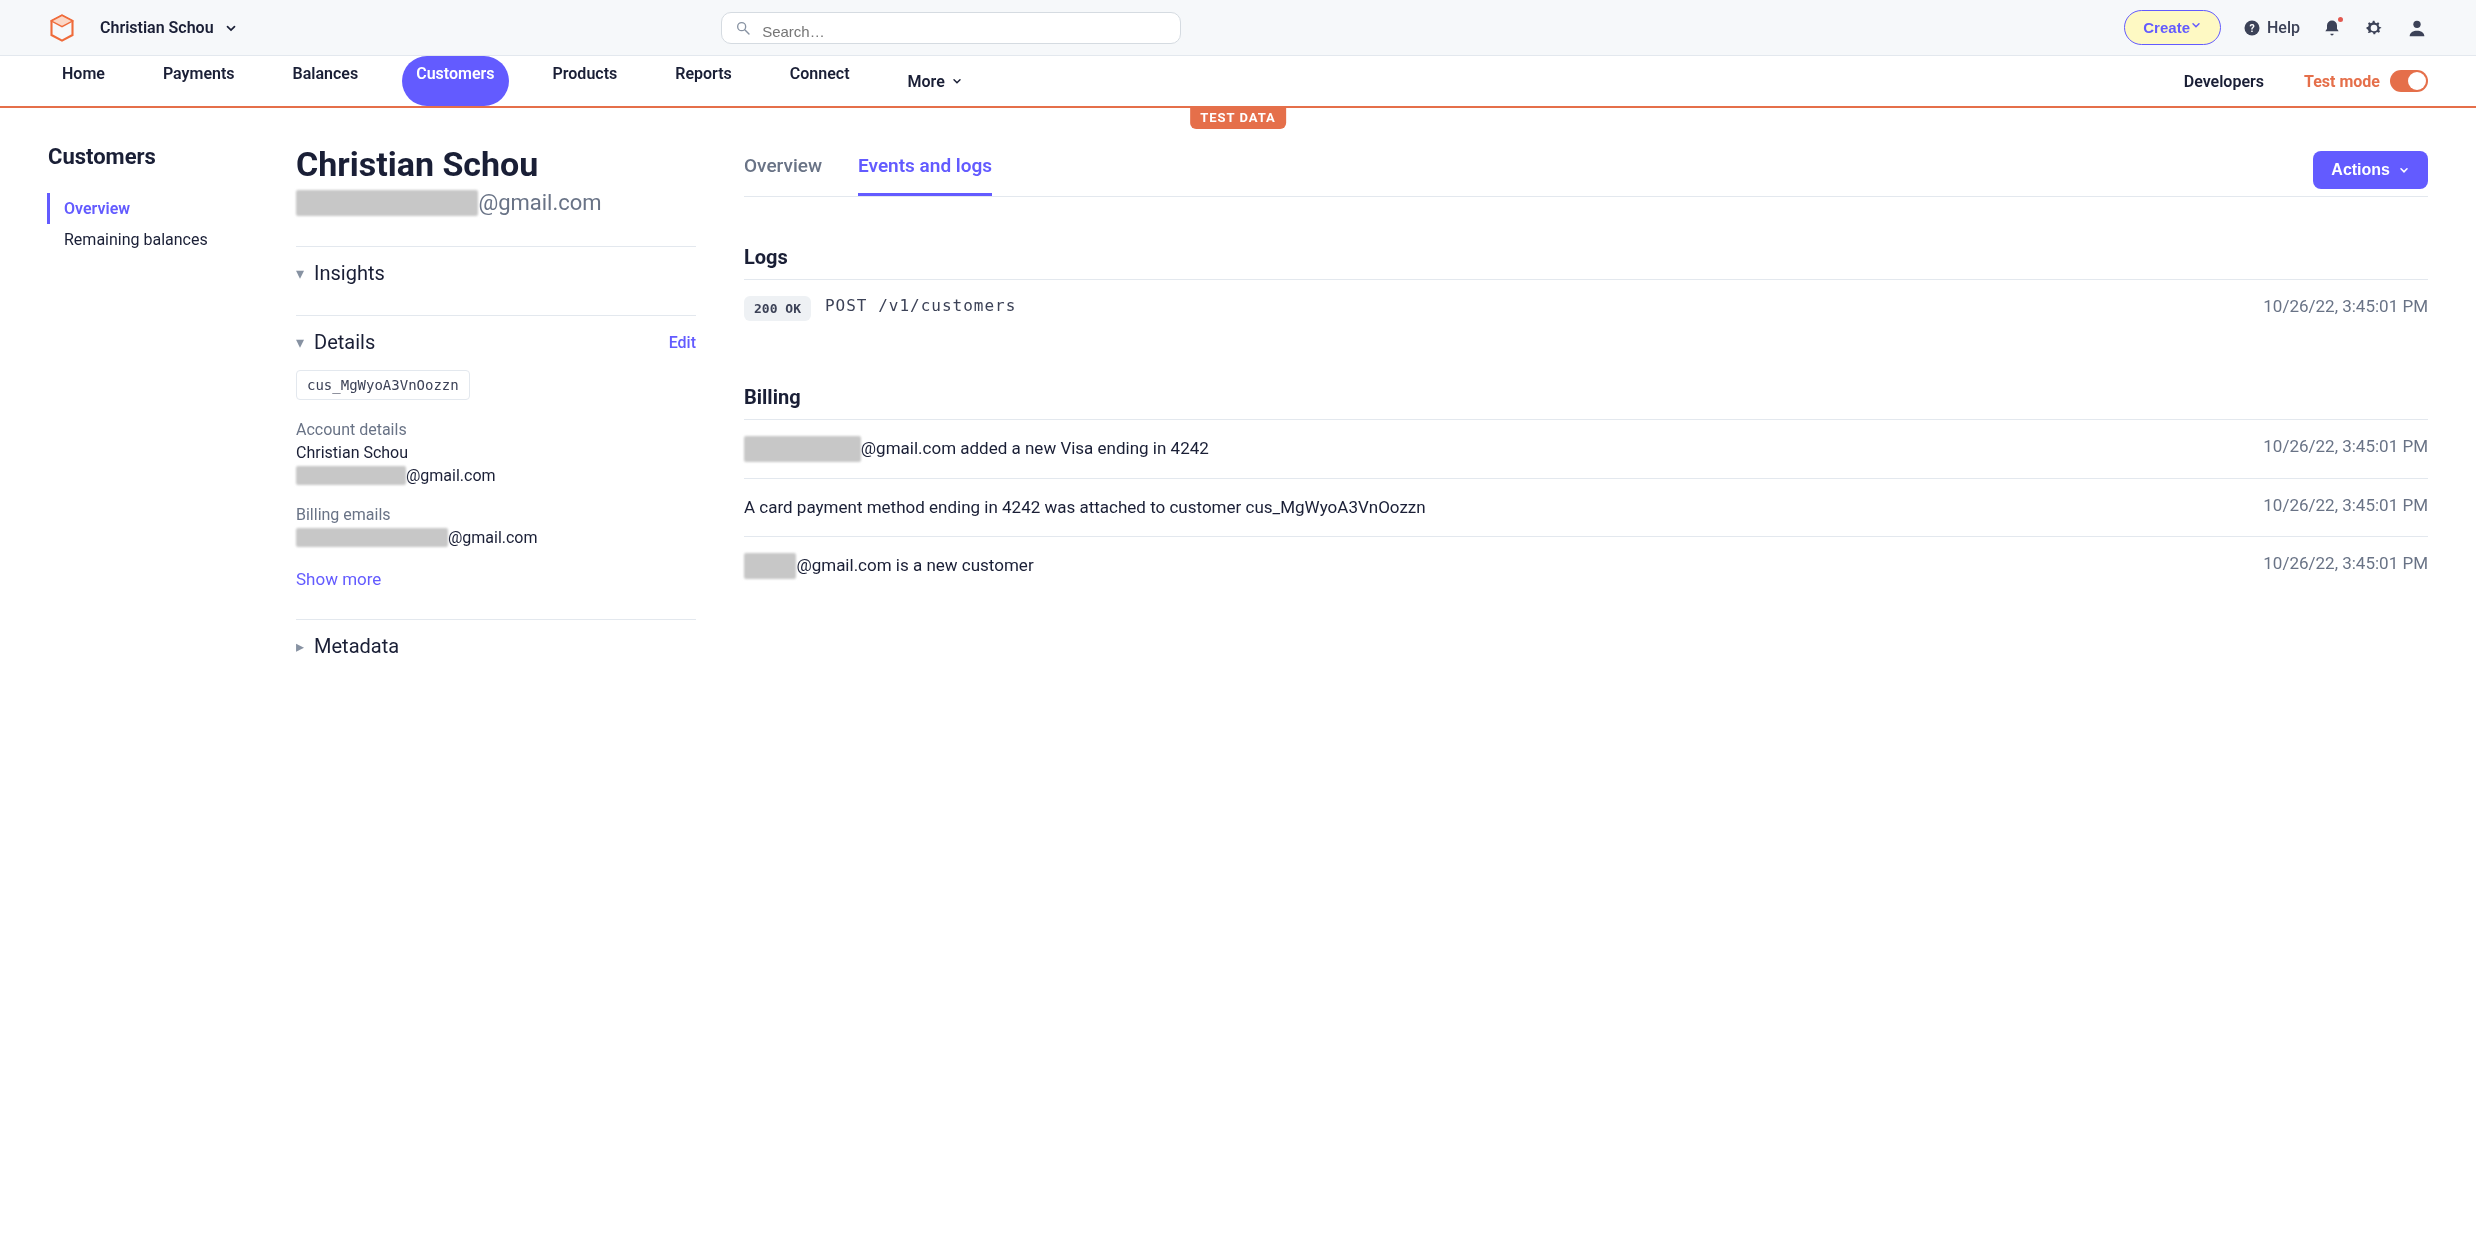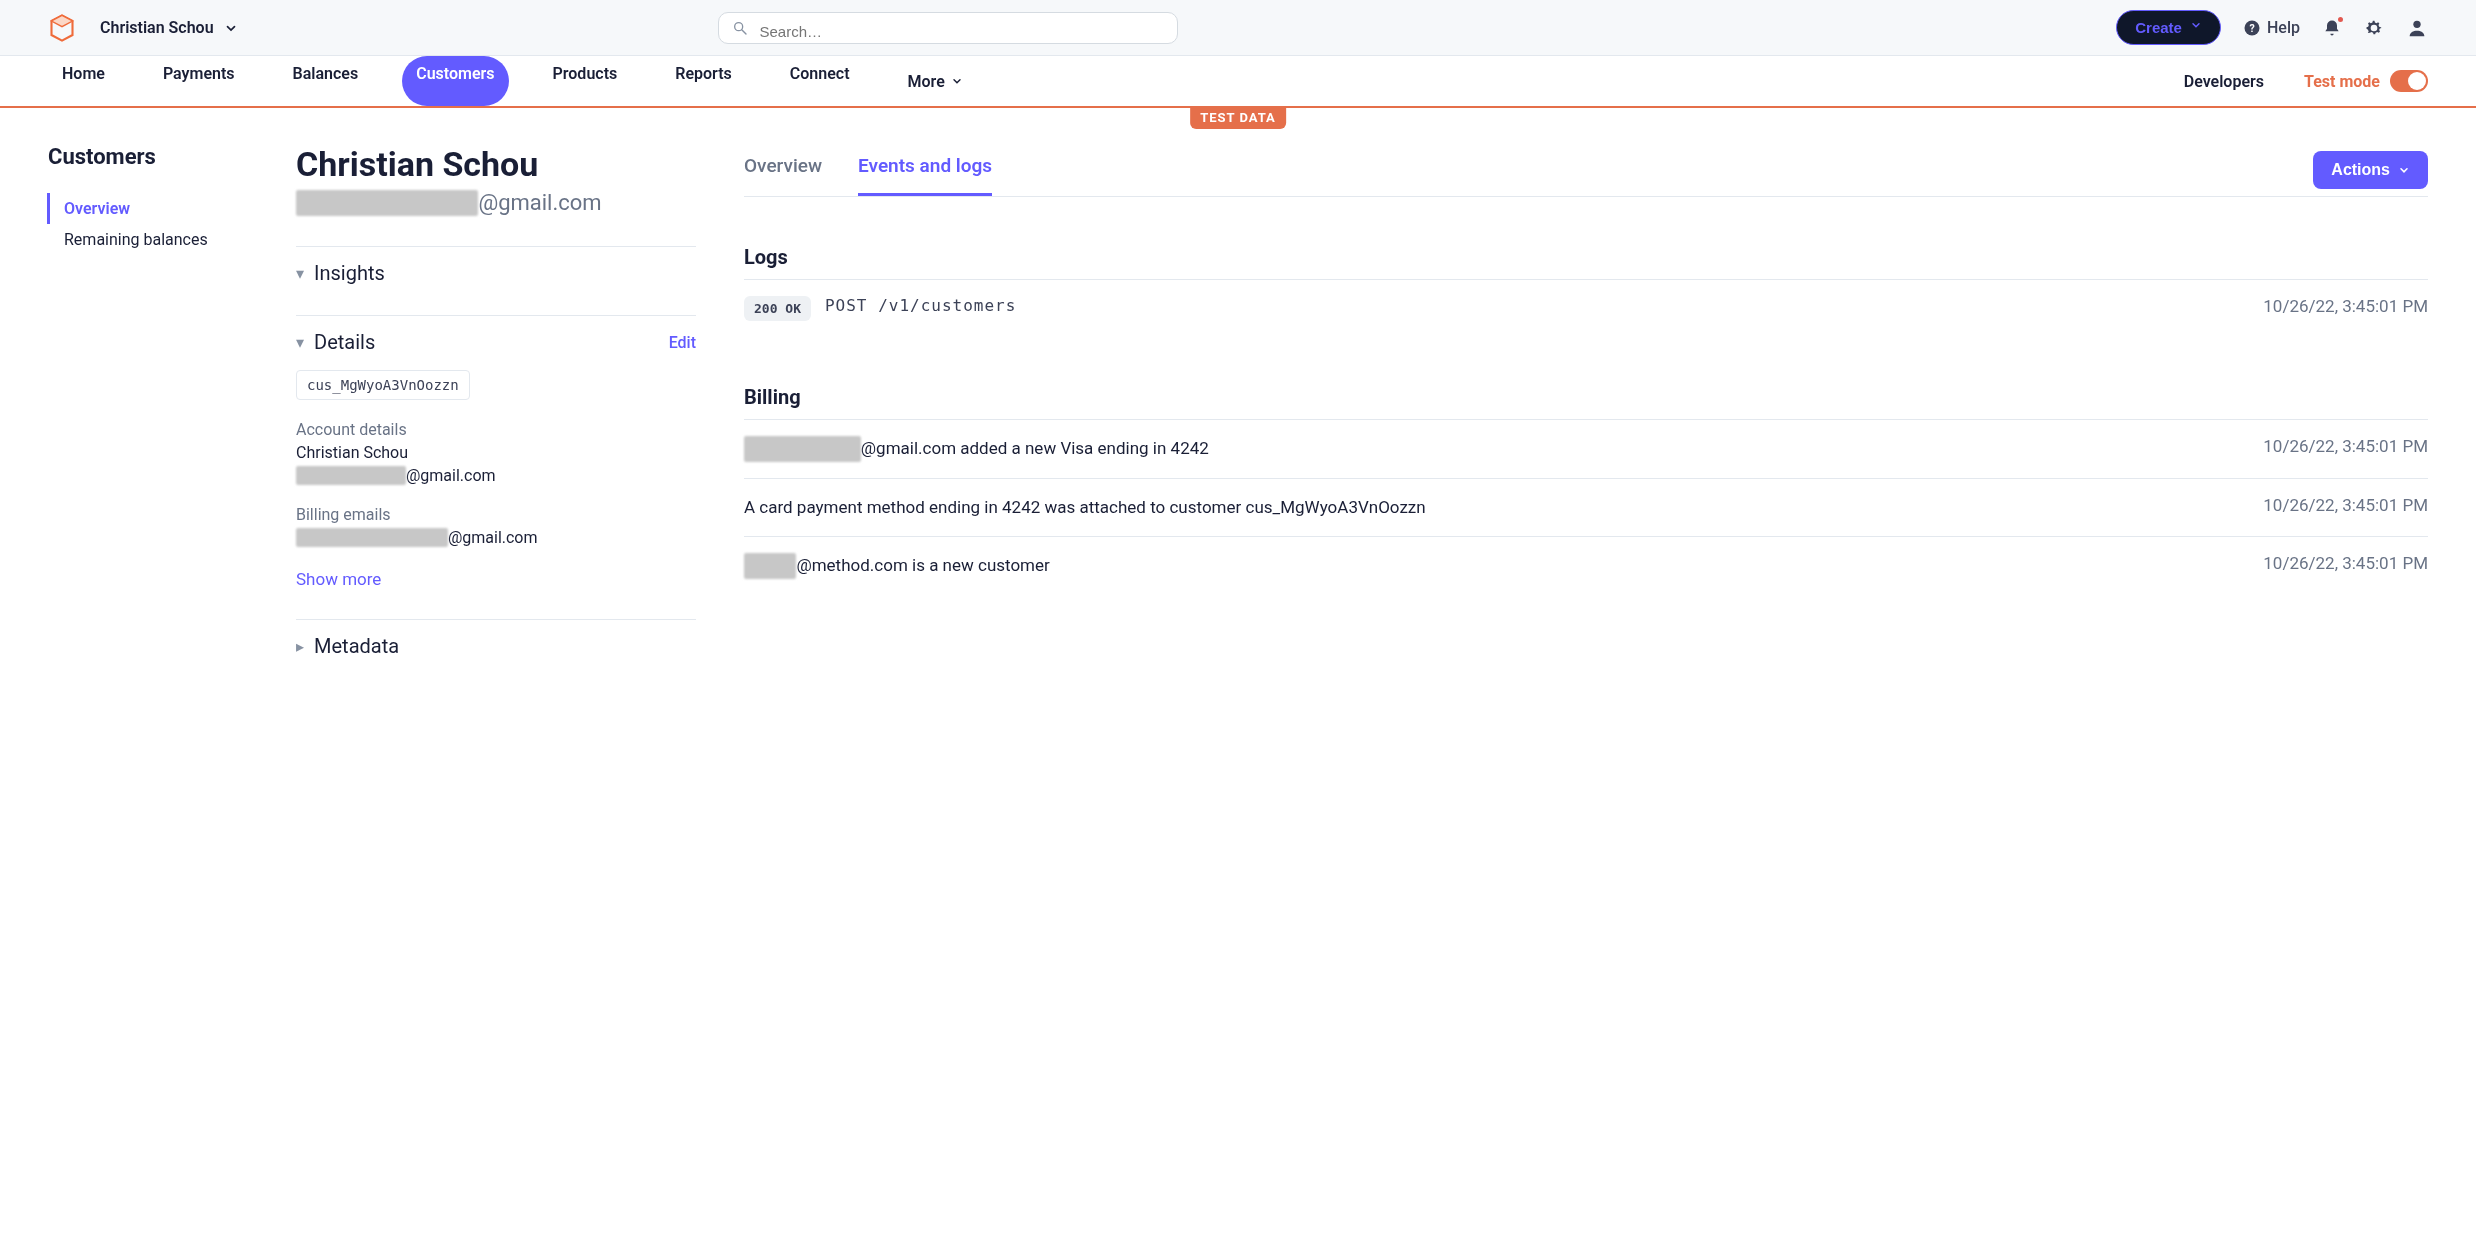--- a/index.html
+++ b/index.html
@@ -15,21 +15,21 @@
   *{box-sizing:border-box}
   body{margin:0;background:#fff;font-size:16px}
   
   .topbar{display:flex;align-items:center;gap:24px;padding:10px 48px;background:var(--bg);border-bottom:1px solid var(--border)}
   .logo{width:28px;height:28px;position:relative}
   .account{display:flex;align-items:center;gap:10px;font-weight:600;cursor:pointer}
   .search{flex:0 0 460px;margin-left:auto;margin-right:auto;position:relative}
   .search input{width:100%;padding:10px 14px 3px 40px;border:1px solid #d5dbe1;border-radius:10px;background:#fff;font-size:15px;color:var(--text)}
   .search .sicon{position:absolute;left:14px;top:50%;transform:translateY(-50%);color:#8792a2}
   .topright{display:flex;align-items:center;gap:22px;margin-left:auto}
-  .btn-create{display:flex;align-items:flex-start;gap:8px;border:1.5px solid var(--purple);color:var(--purple);background:#0f172a;padding:8px 18px;border-radius:999px;font-weight:600;font-size:15px;cursor:pointer}
+  .btn-create{display:flex;align-items:flex-start;border:1.5px solid var(--purple);color:var(--purple);background:#fef9c3;padding:8px 18px;border-radius:999px;font-weight:600;font-size:15px;cursor:pointer}
   .help{display:flex;align-items:center;gap:6px;color:#3c4257;font-weight:500}
   .iconbtn{color:#3c4257;cursor:pointer;position:relative}
   .bell-dot{position:absolute;top:-3px;right:-3px;width:9px;height:9px;background:#e25950;border-radius:50%;border:2px solid var(--bg)}
   
   .navrow{display:flex;gap:30px;padding:0 48px;background:#fff;height:52px;border-bottom:2px solid var(--orange)}
   .navrow a{color:var(--text);font-weight:600;text-decoration:none;padding:8px 14px;border-radius:999px;font-size:16px}
   .navrow a.active{background:var(--purple);color:#fff}
   .navrow .more{display:flex;align-items:center;gap:6px}
   .navrow .right{margin-left:auto;display:flex;align-items:center;gap:26px}
   .testmode{display:flex;align-items:center;gap:10px;color:var(--orange);font-weight:700}
@@ -255,19 +255,19 @@
 
       <div class="row">
         <span class="rowtext">
           <span>A card payment method ending in 4242 was attached to customer cus_MgWyoA3VnOozzn</span>
         </span>
         <span class="ts">10/26/22, 3:45:01 PM</span>
       </div>
 
       <div class="row">
         <span class="rowtext">
-          <span class="redact">██                             ██ </span><span>@method.com is a new customer</span>
+          <span class="redact">██                             ██ </span><span>@gmail.com is a new customer</span>
         </span>
         <span class="ts">10/26/22, 3:45:01 PM</span>
       </div>
     </div>
   </div>
 </div>
 
 </body></html>

